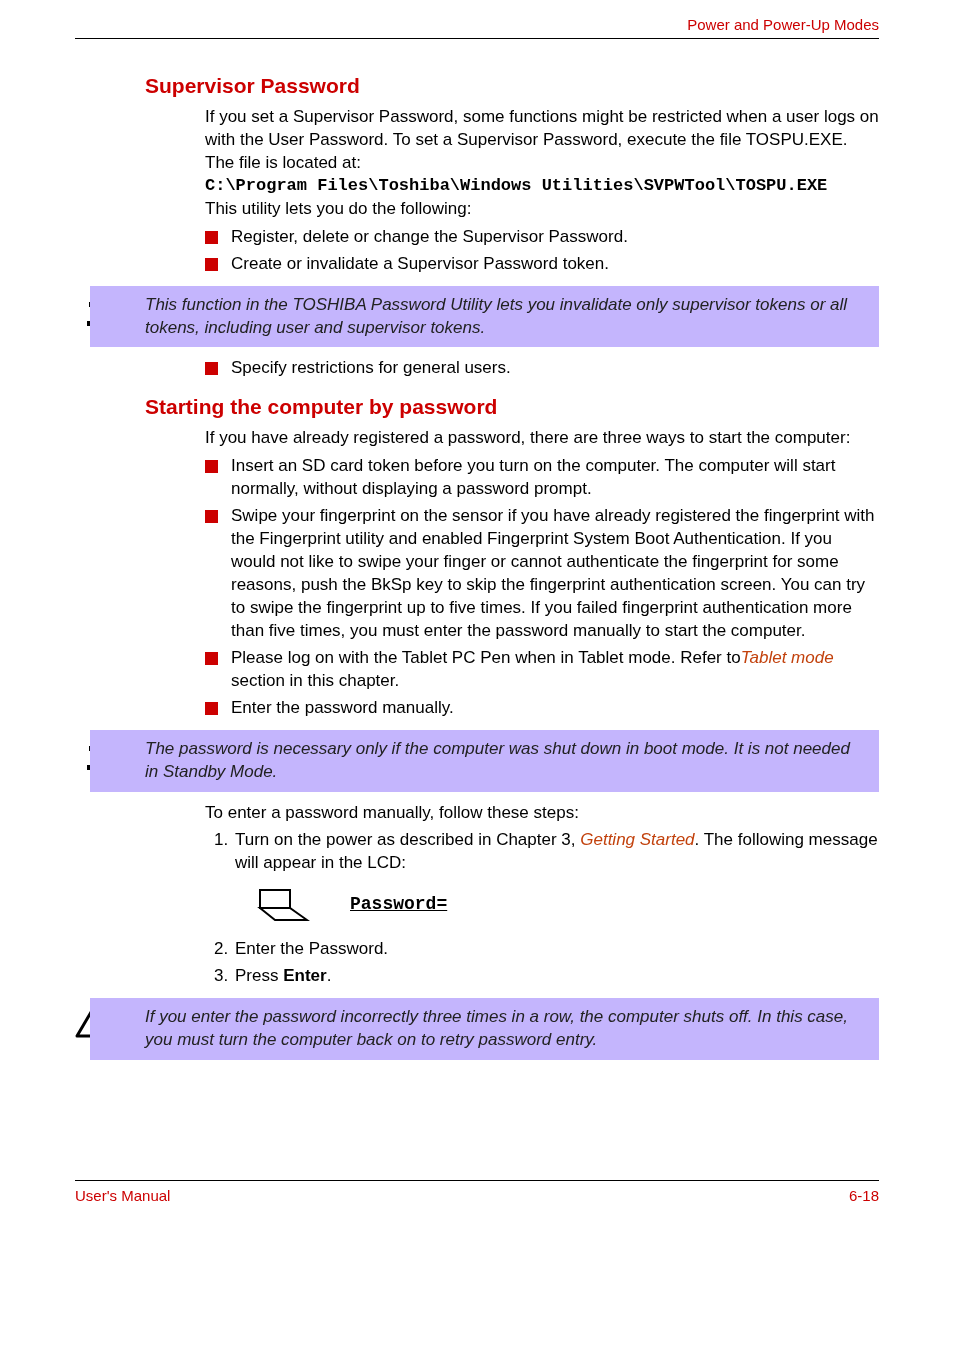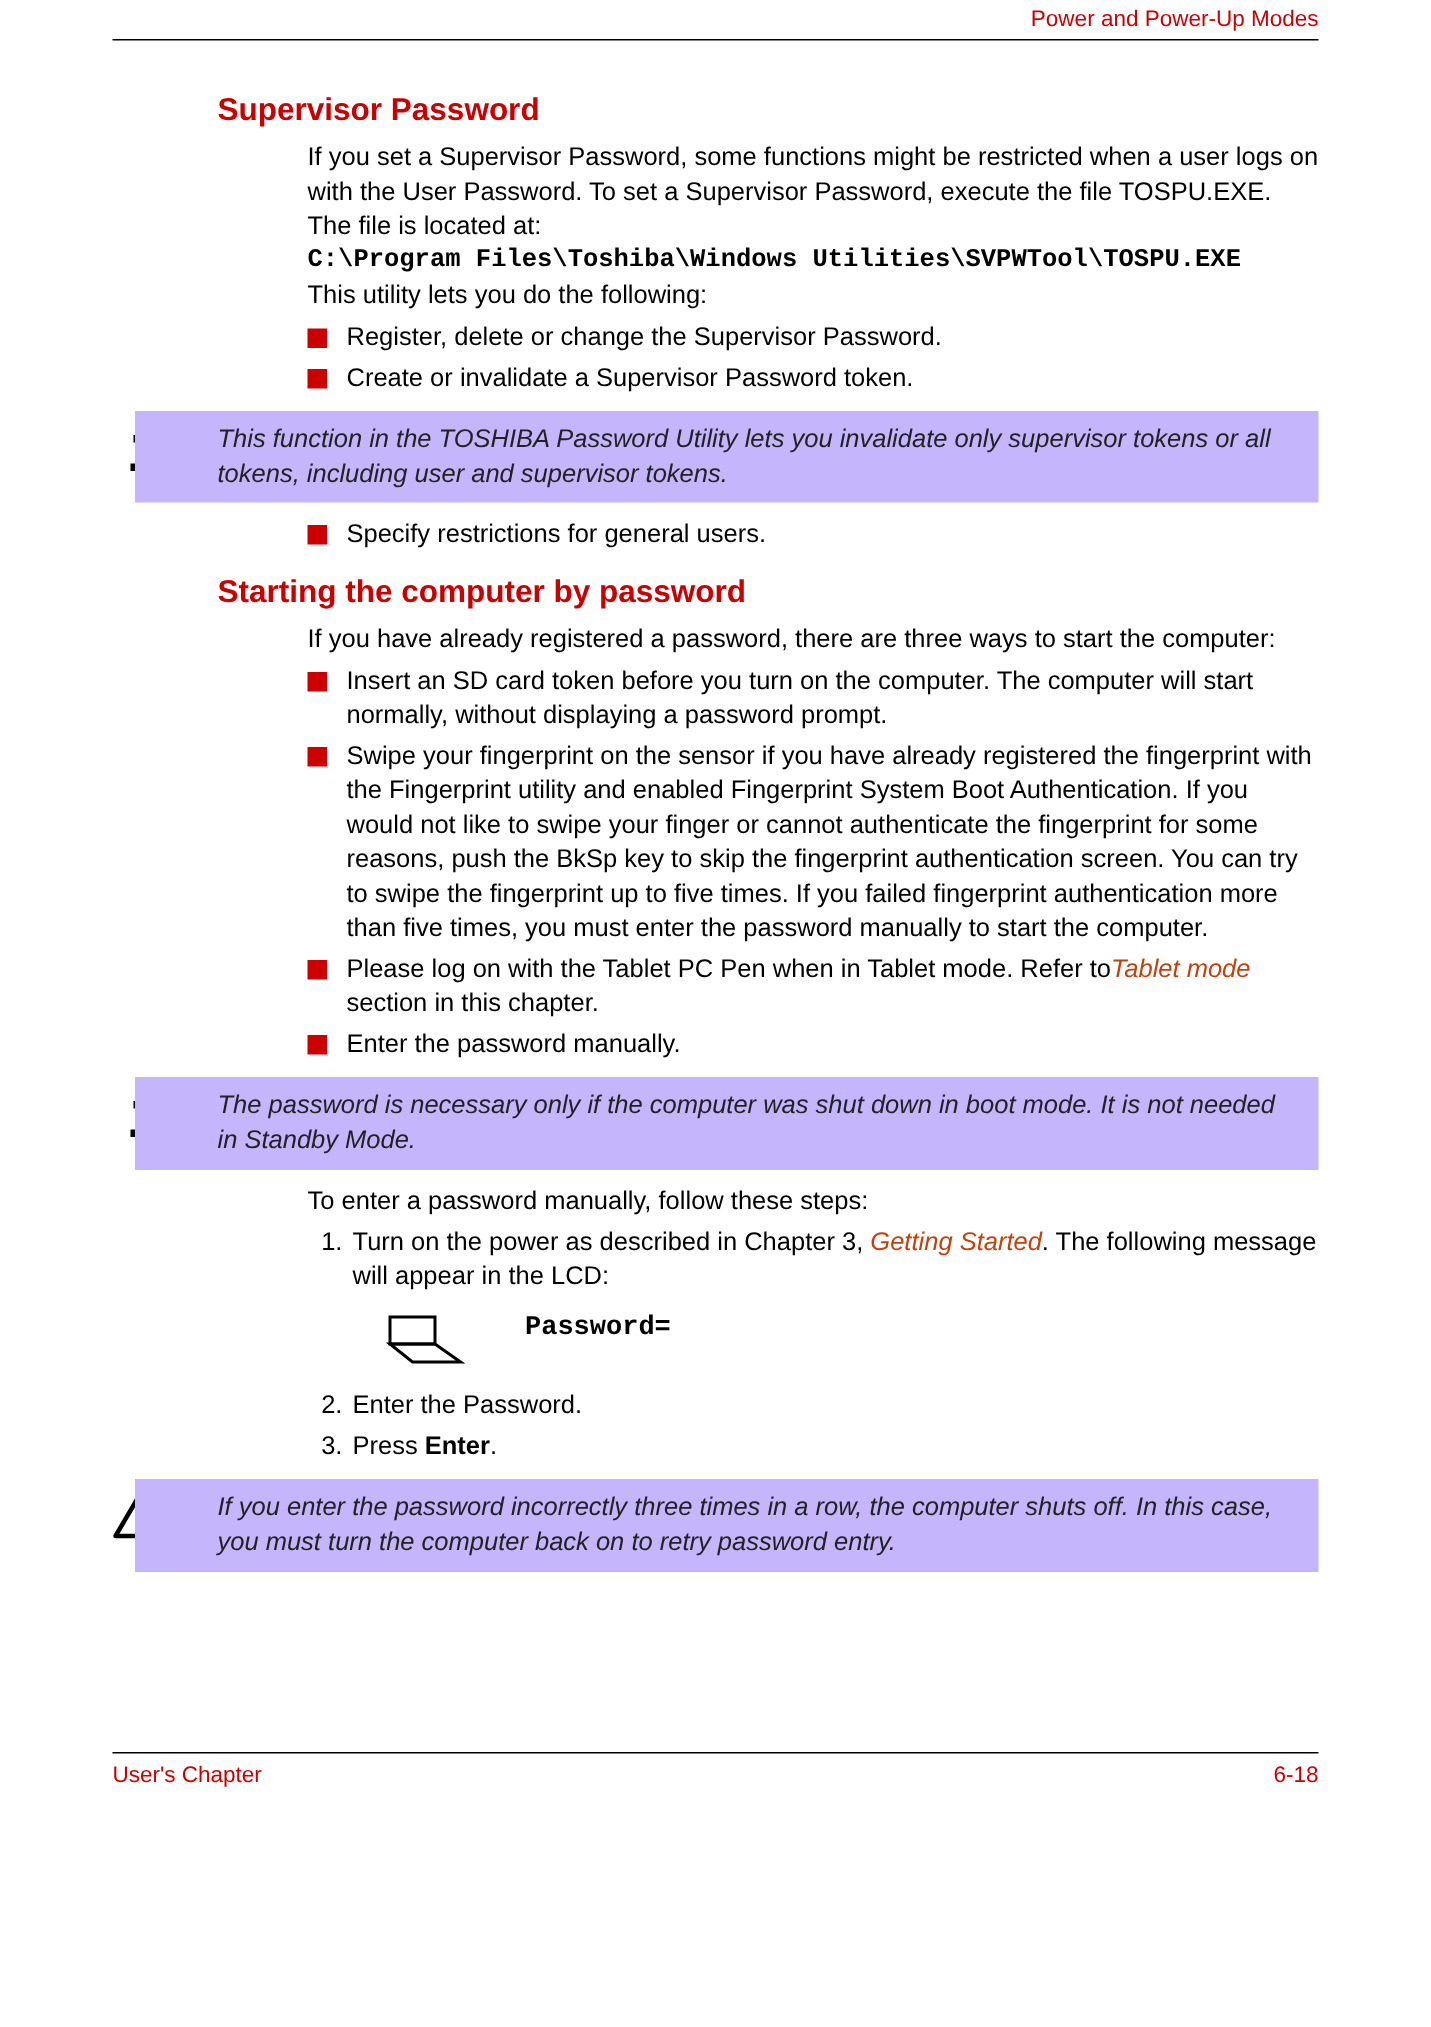--- a/index.html
+++ b/index.html
@@ -4,21 +4,21 @@
 <style>
 body {
   font-family: Arial, Helvetica, sans-serif;
   margin: 0;
   padding: 0;
   width: 954px;
   background: #fff;
   color: #000;
 }
 .page {
-  padding: 4px 75px 60px 75px;
+  padding: 16px 75px 60px 75px;
 }
 .header {
   border-bottom: 1px solid #000;
   text-align: right;
   padding-bottom: 4px;
   margin-bottom: 35px;
 }
 .header-text {
   color: #c00;
   font-size: 15px;
@@ -90,21 +90,23 @@
   margin: 4px 0;
   padding-left: 2px;
   line-height: 1.35;
 }
 .link {
   color: #c2410c;
   font-style: italic;
 }
 .prompt-row {
   display: flex;
+  align-items: center;
   margin: 10px 0 15px 20px;
+  text-decoration: underline;
 }
 .prompt-row .mono {
   font-size: 18px;
   margin-left: 40px;
 }
 .footer {
   border-top: 1px solid #000;
   display: flex;
   justify-content: space-between;
   padding-top: 6px;
@@ -219,17 +221,17 @@
       <svg width="45" height="40" viewBox="0 0 45 40">
         <path d="M22 2 L42 36 L2 36 Z" fill="none" stroke="#000" stroke-width="3" stroke-linejoin="round"></path>
         <rect x="20" y="12" width="5" height="13" fill="#c00"></rect>
         <circle cx="22.5" cy="30" r="3" fill="#c00"></circle>
       </svg>
     </div>
     <div class="callout-body callout-offset">If you enter the password incorrectly three times in a row, the computer shuts off. In this case, you must turn the computer back on to retry password entry.</div>
   </div>
 
   <div class="footer">
-    <span class="footer-left">User's Chapter</span>
+    <span class="footer-left">User's Manual</span>
     <span class="footer-right">6-18</span>
   </div>
 
 </div>
 
 </body></html>

